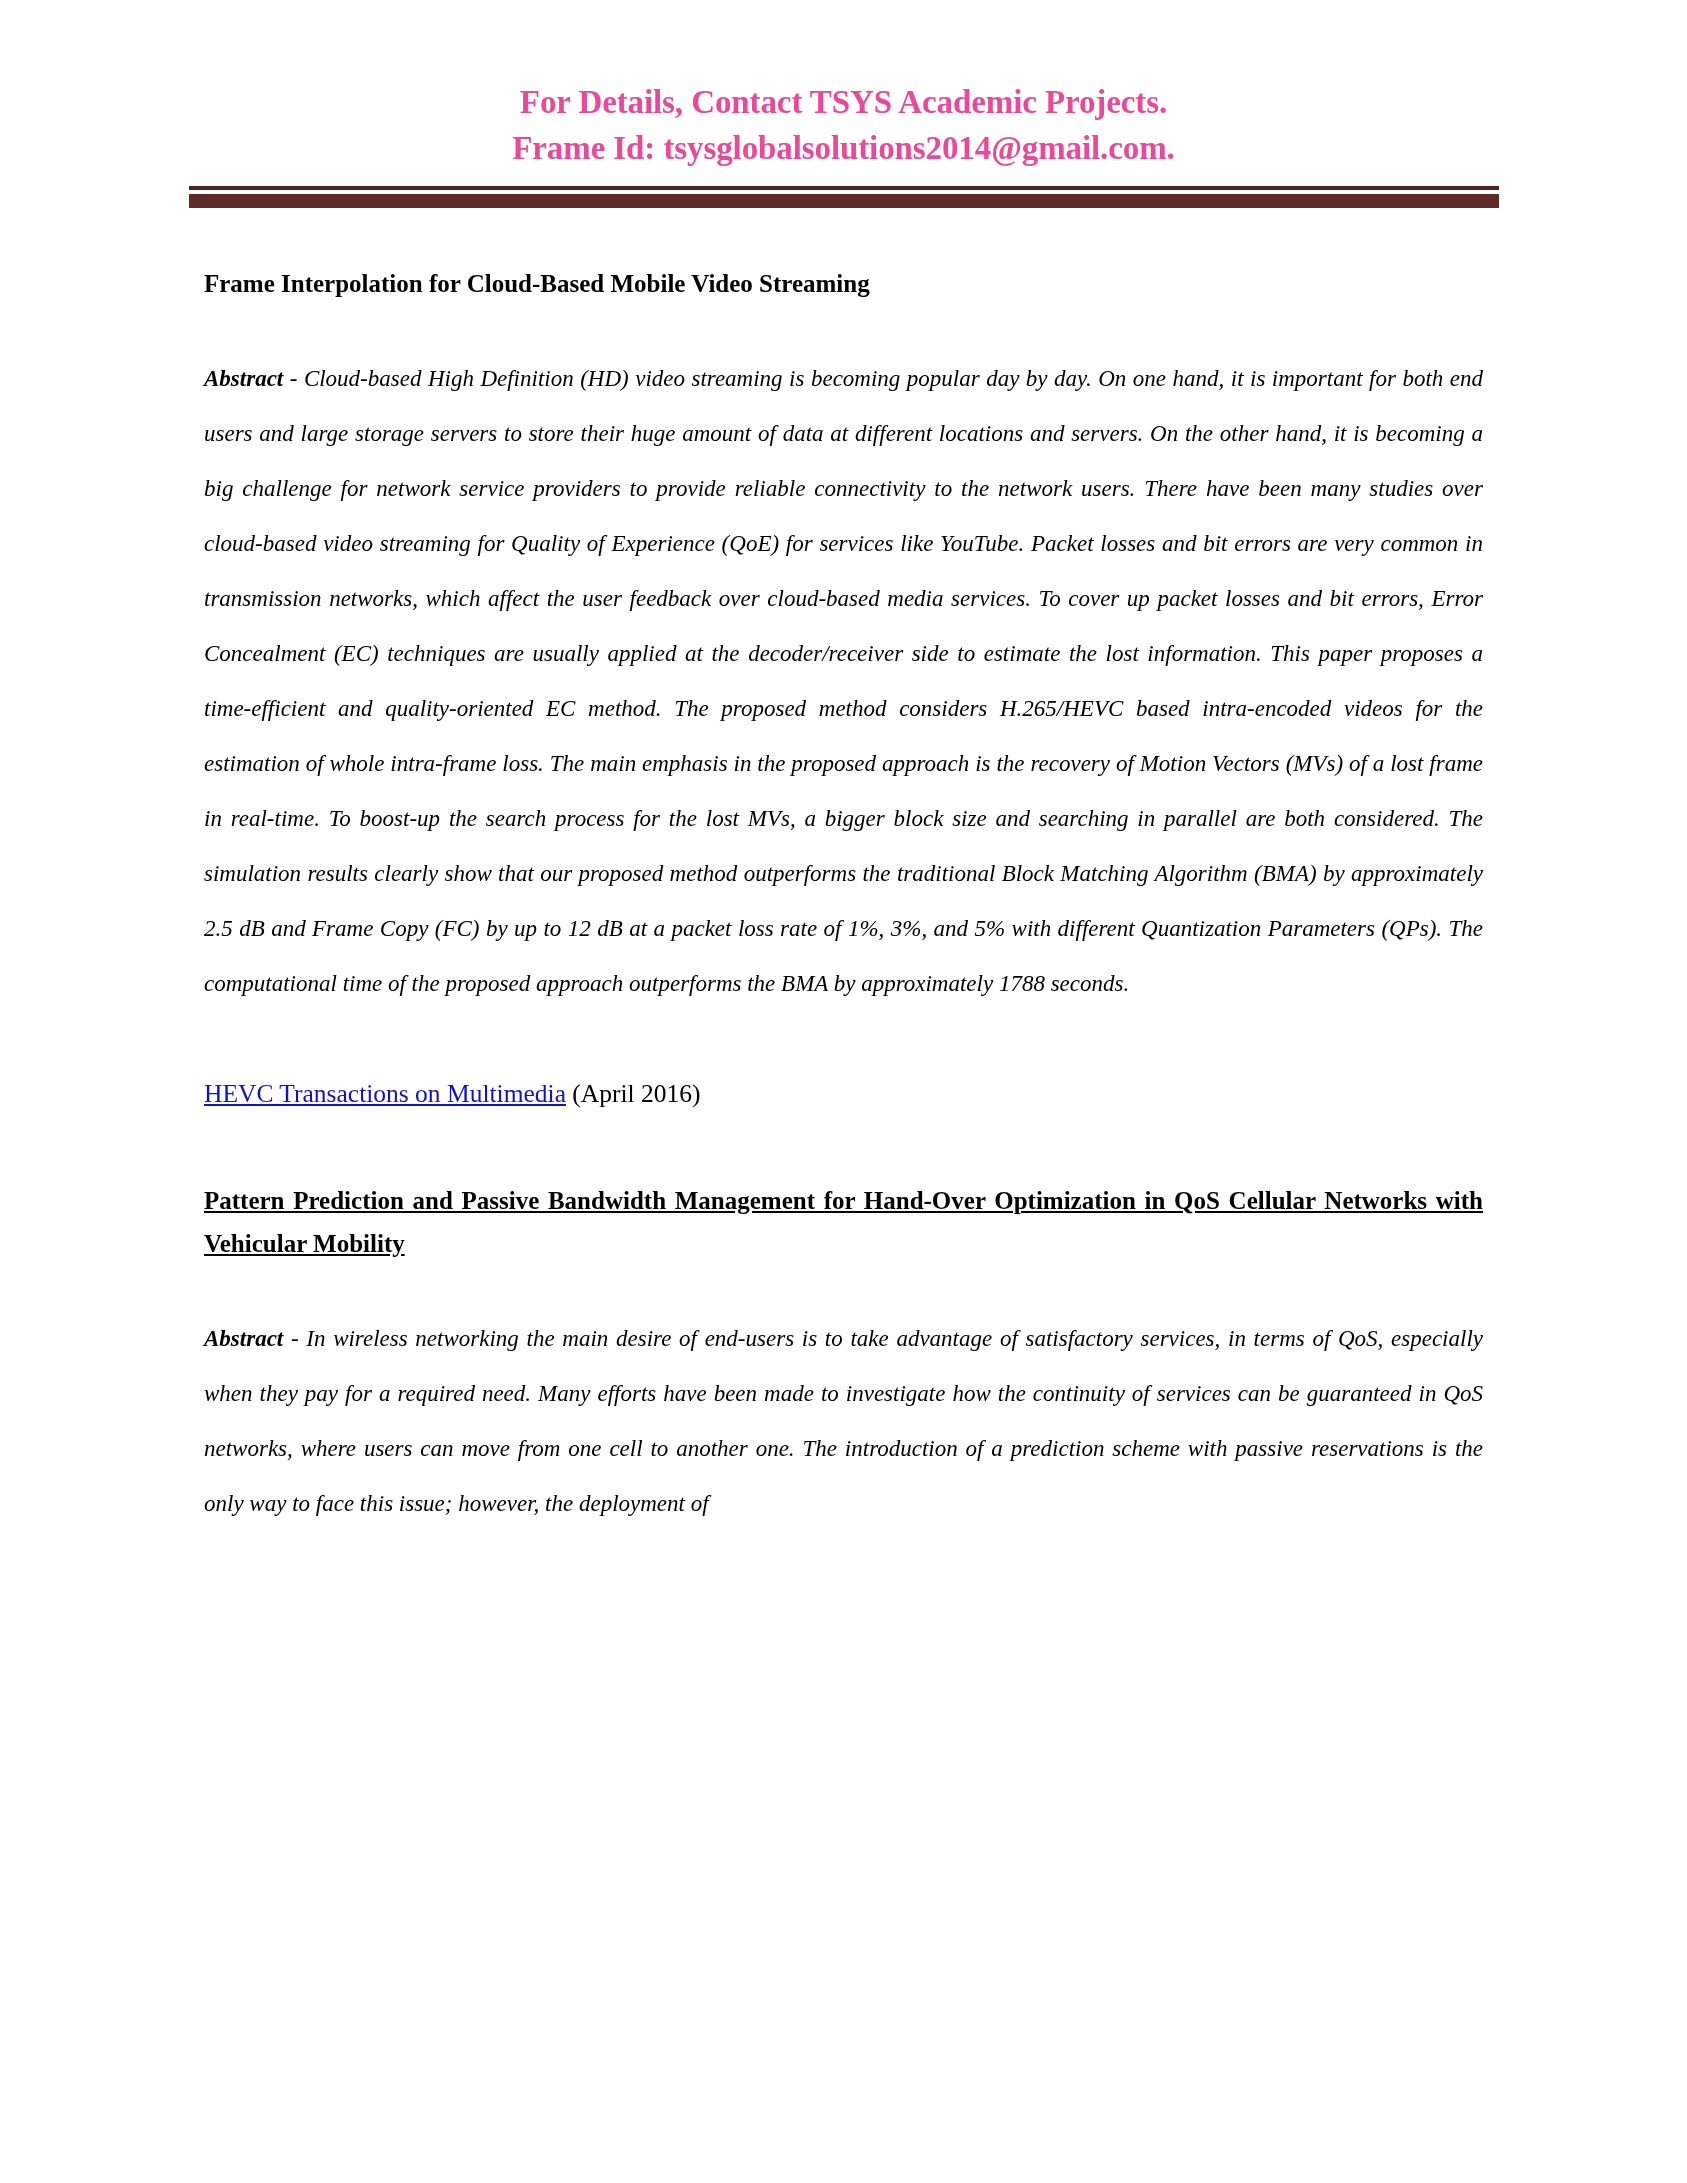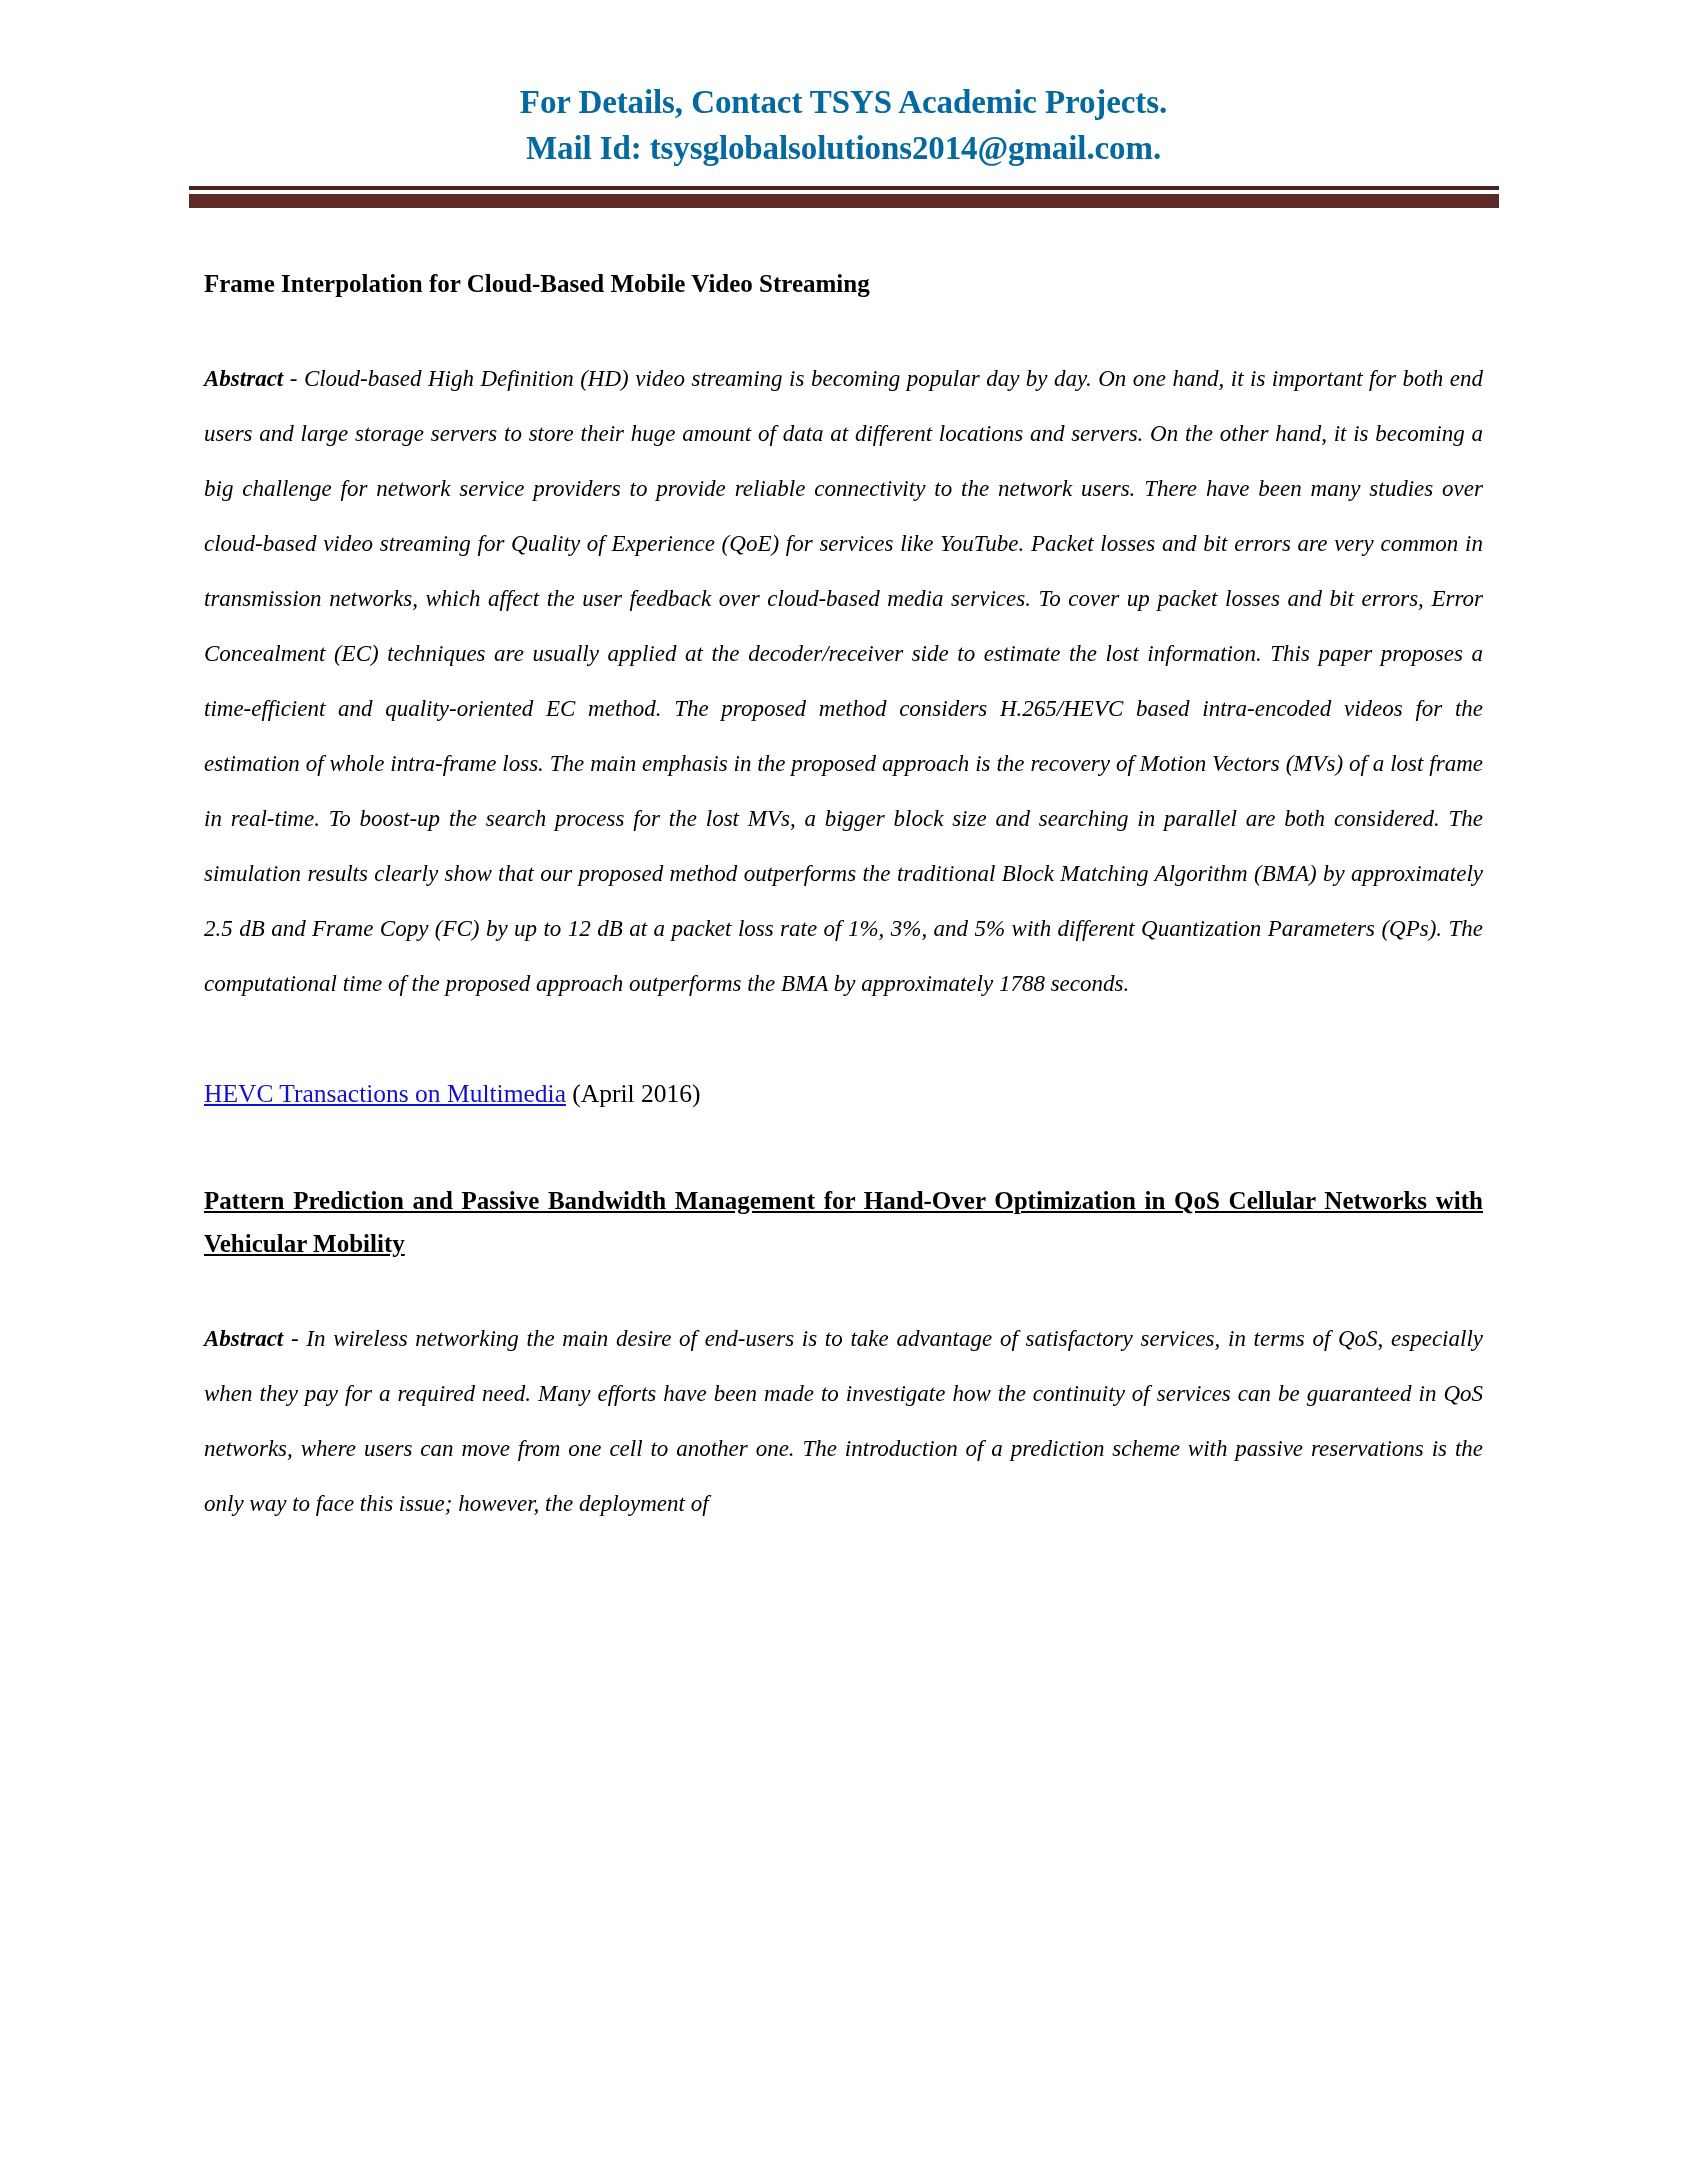--- a/index.html
+++ b/index.html
@@ -27,21 +27,21 @@
   .header {
     padding-top: 79px;
     text-align: center;
   }
   .header-line {
     font-family: "Liberation Serif", "DejaVu Serif", serif;
     font-weight: bold;
     font-size: 33px;
     line-height: 46px;
     letter-spacing: -0.1px;
-    color: #0369a1;
+    color: #ec4899;
     white-space: nowrap;
   }
 
   
   .hr-wrap {
     margin: 15px auto 0 auto;
     width: 1310px;
   }
   .hr-thin {
     height: 4.1px;
@@ -108,21 +108,21 @@
   .gap-large { height: 58px; }
   .gap-xl    { height: 61px; }
 </style>
 </head>
 <body>
 
 <div class="page">
 
   <div class="header">
     <div class="header-line">For Details, Contact TSYS Academic Projects.</div>
-    <div class="header-line">Mail Id: tsysglobalsolutions2014@gmail.com.</div>
+    <div class="header-line">Frame Id: tsysglobalsolutions2014@gmail.com.</div>
   </div>
 
   <div class="hr-wrap">
     <div class="hr-thin"></div>
     <div class="hr-gap"></div>
     <div class="hr-thick"></div>
   </div>
 
   <div class="content">
 

